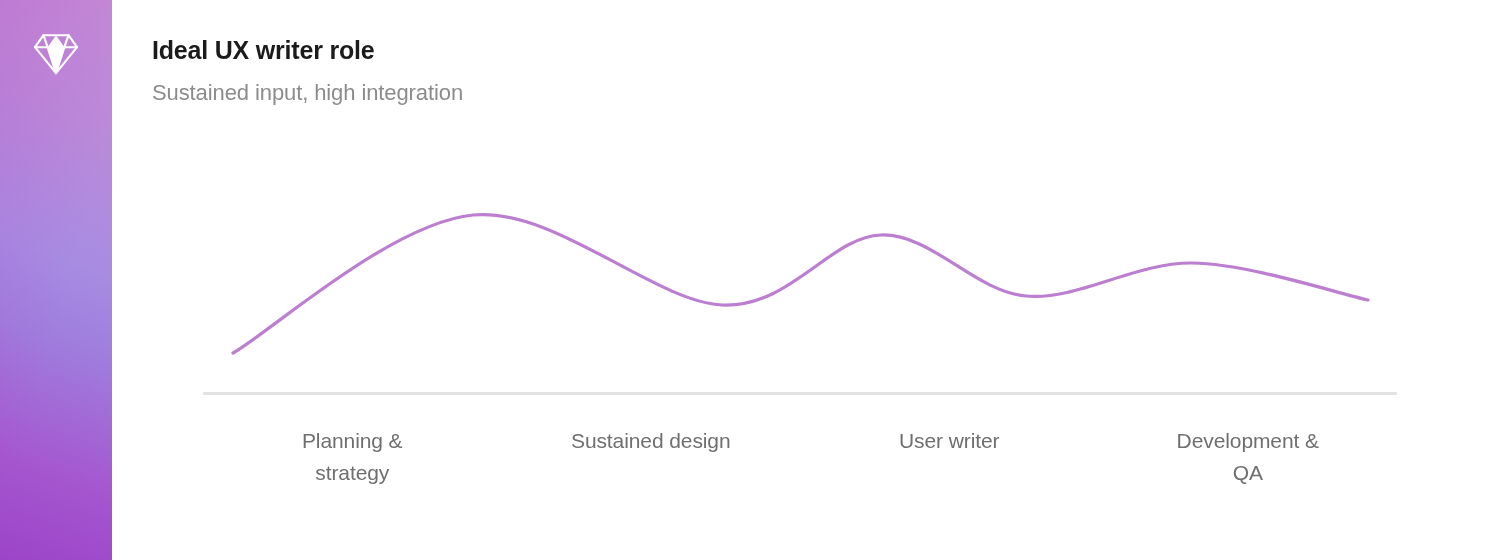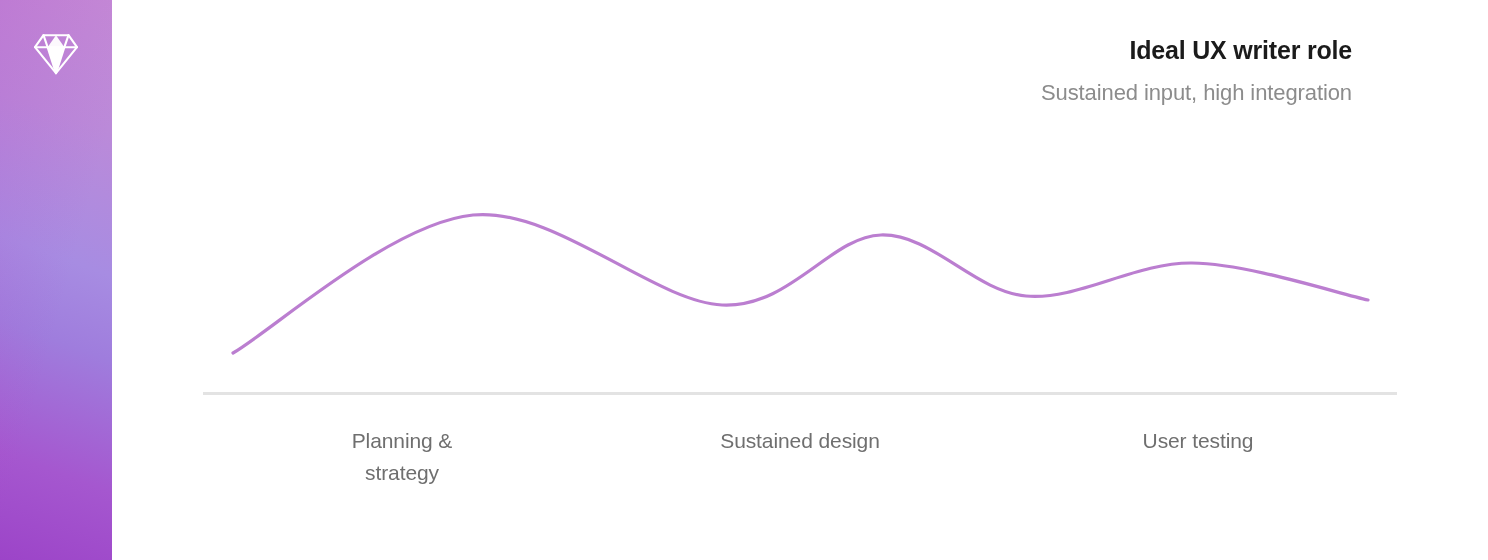--- a/index.html
+++ b/index.html
@@ -65,21 +65,20 @@
     position: relative;
     flex: 1 1 auto;
     height: 560px;
   }
 
   .heading-block {
     position: absolute;
     left: 40px;
     top: 34px;
     width: 1200px;
-    text-align: right;
   }
   .page-title {
     margin: 0;
     font-size: 25px;
     line-height: 32px;
     font-weight: bold;
     letter-spacing: -0.2px;
     color: #1b1b1b;
     white-space: nowrap;
   }
@@ -175,19 +174,23 @@
 
       <div class="axis-labels">
         <div class="axis-label">
           <span>Planning &amp;</span><br>
           <span>strategy</span>
         </div>
         <div class="axis-label">
           <span>Sustained design</span>
         </div>
         <div class="axis-label">
-          <span>User testing</span>
+          <span>User writer</span>
+        </div>
+        <div class="axis-label">
+          <span>Development &amp;</span><br>
+          <span>QA</span>
         </div>
       </div>
 
     </div>
   </div>
 </div>
 
 </body></html>

